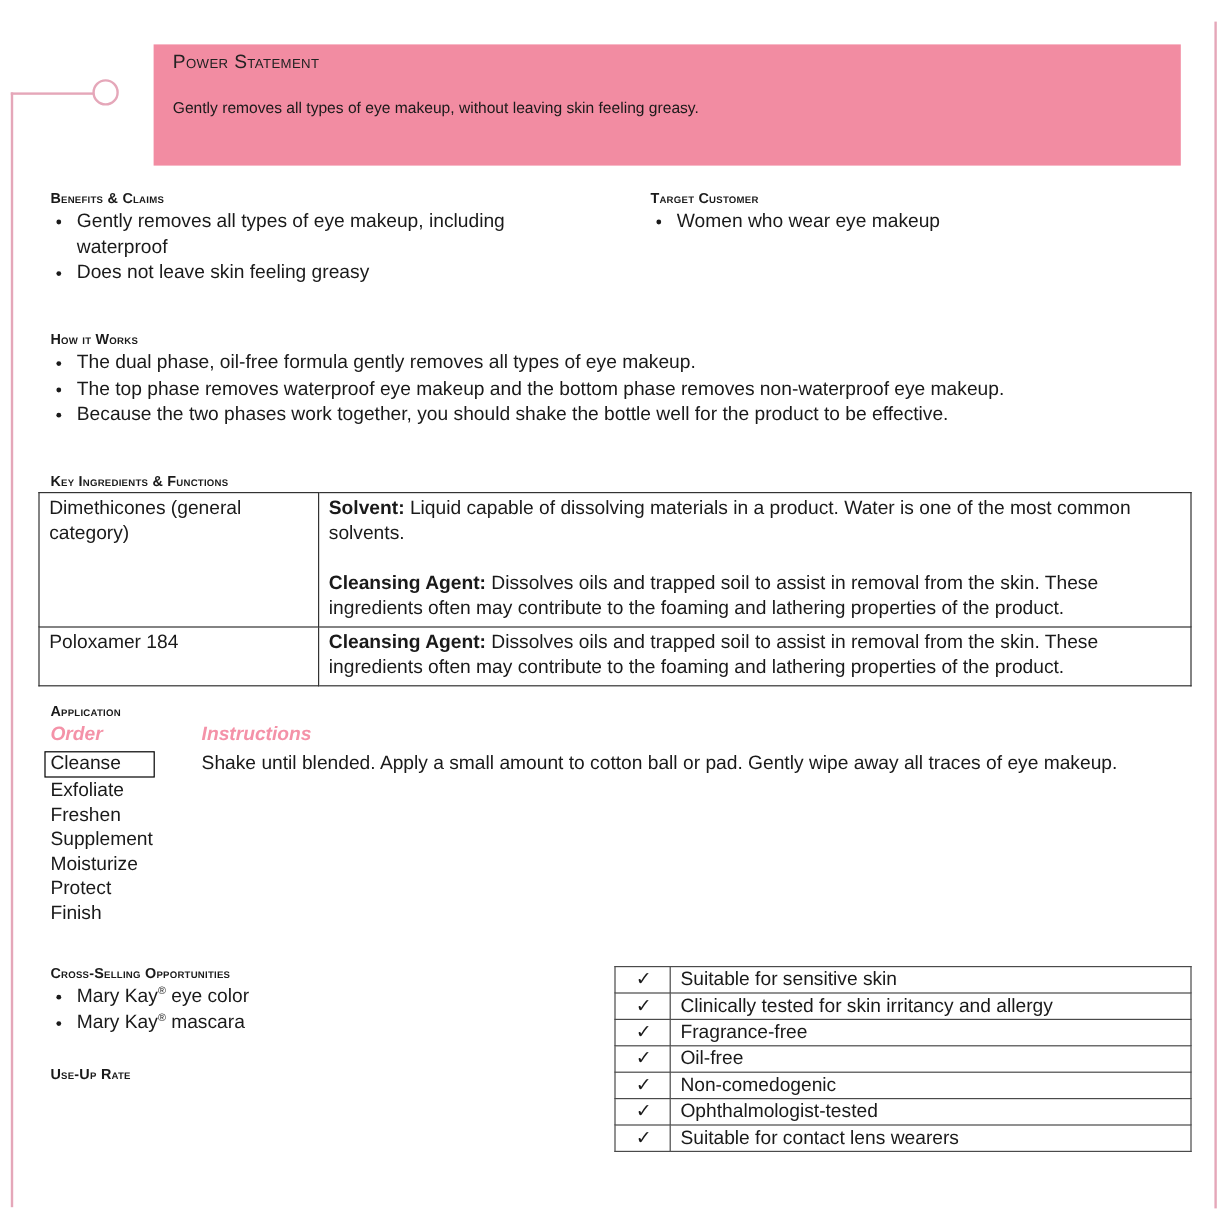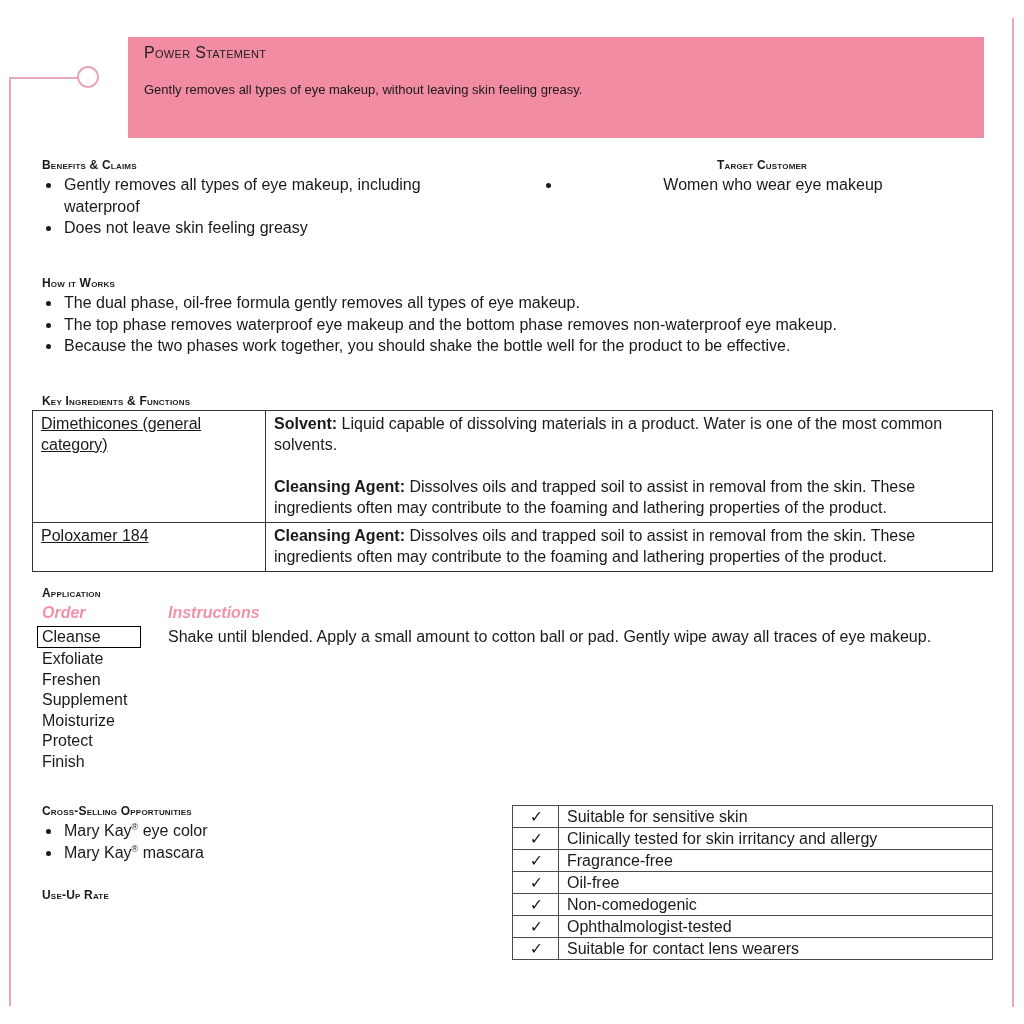--- a/index.html
+++ b/index.html
@@ -31,45 +31,45 @@
   .banner-text{margin-top:20px;font-size:13px;}
 
   
   .sec{position:absolute;}
   h3.sc{font-size:12px;font-weight:bold;font-variant:small-caps;letter-spacing:.2px;margin:0 0 2px 0;}
   ul.blt{list-style:disc;margin:0;padding-left:20px;}
   ul.blt li{font-size:16px;line-height:21.5px;padding-left:2px;}
 
   
   #benefits{left:42px;top:158px;width:455px;}
-  #target{left:542px;top:158px;width:440px;text-align:center;}
+  #target{left:542px;top:158px;width:440px;}
   #how{left:42px;top:276px;width:945px;}
   #ingredients{left:32px;top:394px;width:961px;}
   #ingredients h3{margin-left:10px;}
   #application{left:42px;top:586px;width:945px;}
   #cross{left:42px;top:804px;width:470px;}
   #useup{left:42px;top:888px;width:470px;}
   #chars{left:512px;top:804px;width:481px;}
   #chars h3{margin-left:5px;}
 
   
   table.ing{border-collapse:collapse;width:961px;margin-top:2px;}
   table.ing td{border:1px solid var(--table-border);vertical-align:top;font-size:16px;line-height:21px;padding:2px 8px 4px 8px;}
-  td.ing-name{width:233px;text-decoration:underline;}
+  td.ing-name{width:233px;}
   td.ing-fn p{margin:0;}
   td.ing-fn p + p{margin-top:21px;}
 
   
   .app-cols{display:flex;margin-top:2px;}
   .app-order-col{width:126px;flex:none;}
   .app-instr-col{width:800px;flex:none;}
   .pink-lbl{color:var(--label-pink);font-weight:bold;font-style:italic;font-size:16px;line-height:22px;}
   .order-list{margin-top:2px;}
   .order-step{font-size:16px;line-height:20.6px;}
-  .order-step.boxed{border:1px solid #000;width:104px;margin-left:-5px;padding-left:4px;line-height:20px;margin-bottom:1px;}
+  .order-step.boxed{border:1px solid #000;width:92px;margin-left:-5px;padding-left:4px;line-height:20px;margin-bottom:1px;}
   .instr-txt{font-size:16px;line-height:21.5px;margin-top:24px;}
 
   sup.reg{font-size:9px;vertical-align:super;line-height:0;}
 
   
   table.chars{border-collapse:collapse;width:481px;margin-top:1px;}
   table.chars td{border:1px solid var(--char-border);font-size:16px;line-height:19px;padding:1px 6px 1px 8px;}
   td.chk{width:46px;text-align:center;font-size:15px;padding:1px 0;}
 </style>
 </head>

